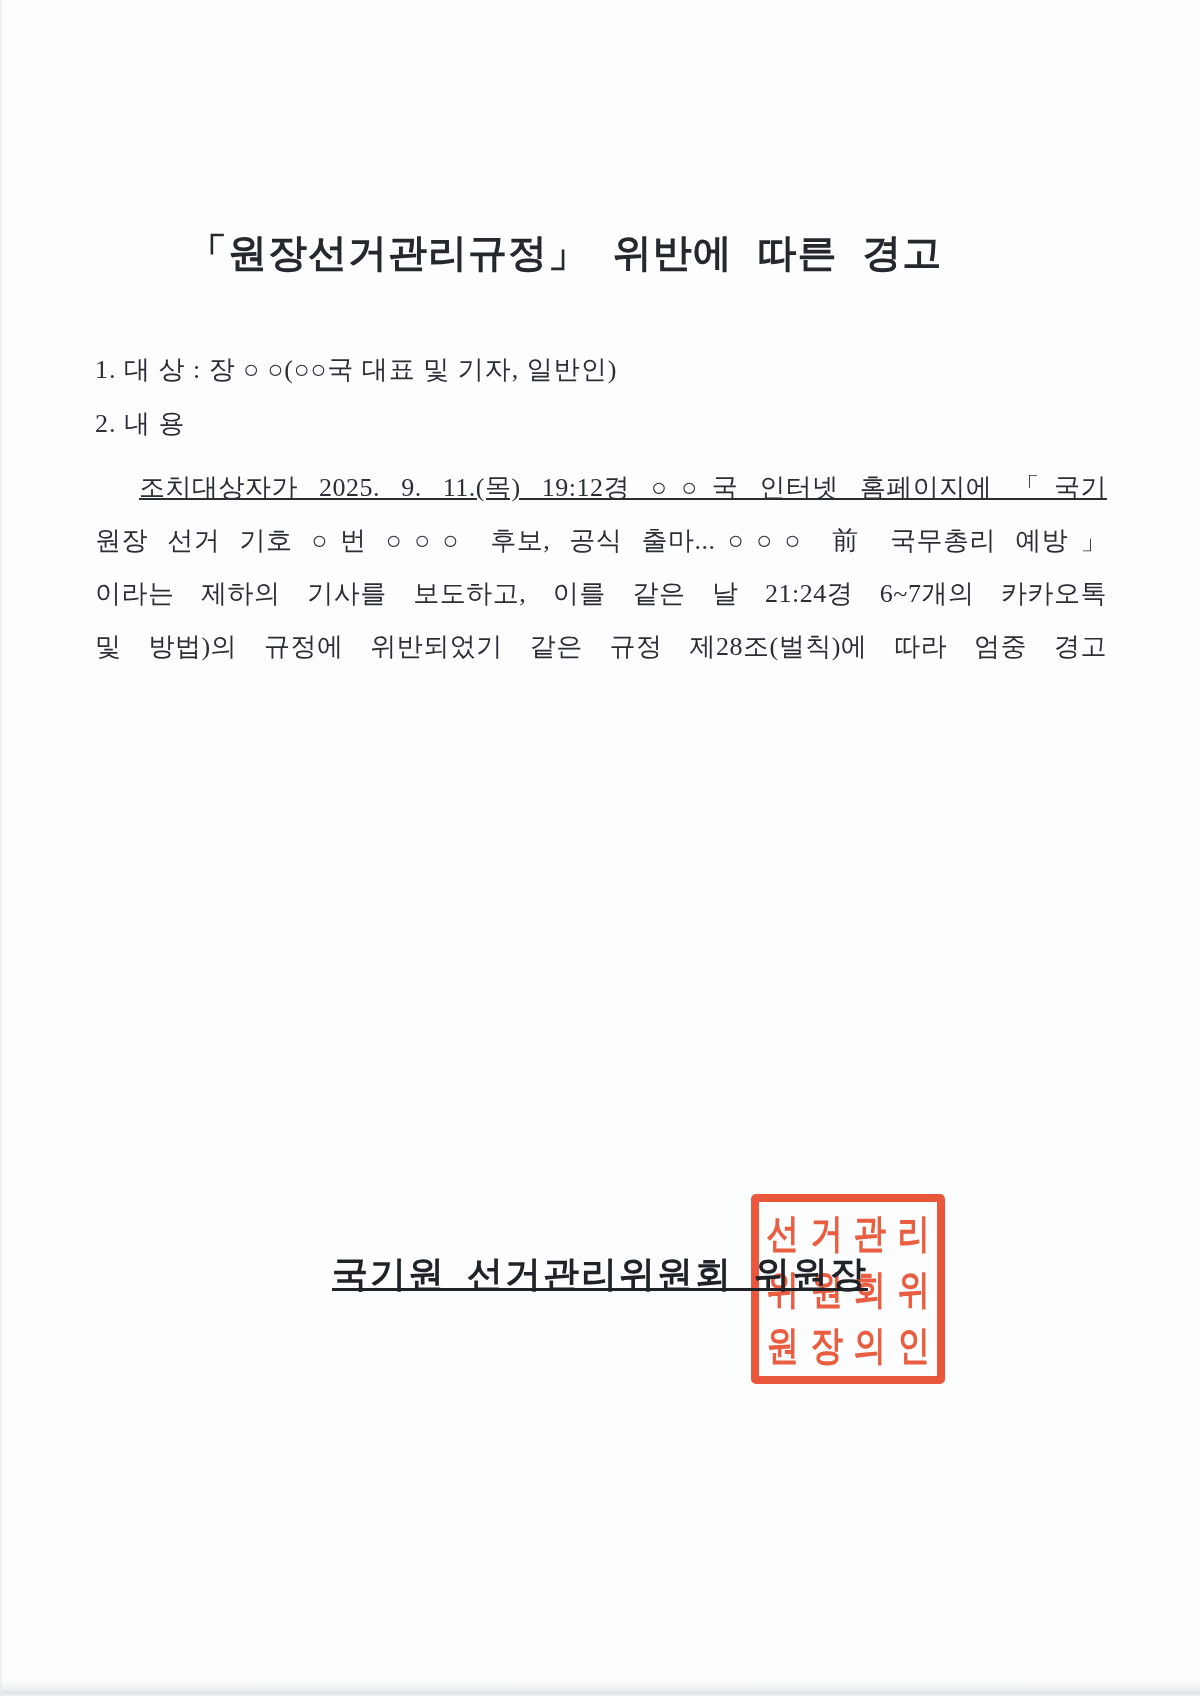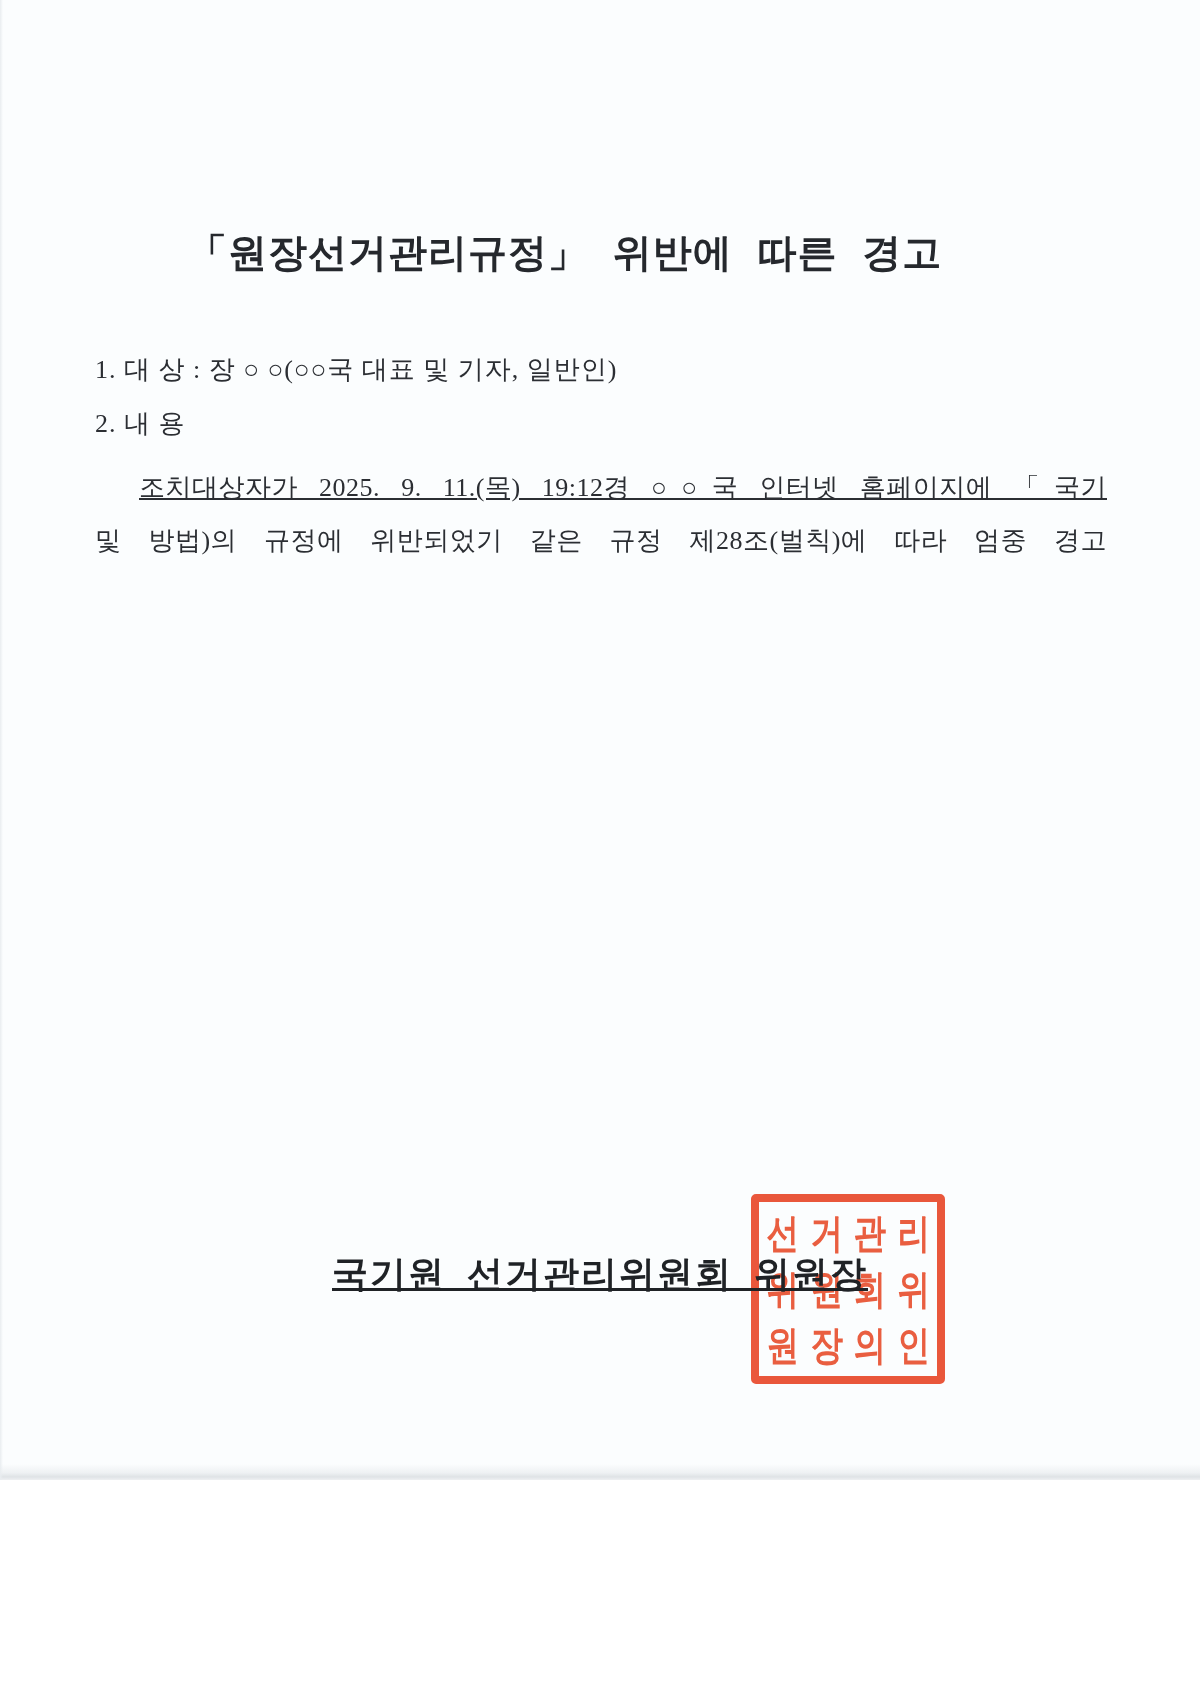--- a/index.html
+++ b/index.html
@@ -3,21 +3,21 @@
 <meta charset="utf-8">
 <style>
   html, body {
     margin: 0;
     padding: 0;
     background: #ffffff;
   }
   .page {
     position: relative;
     width: 1200px;
-    height: 1480px;
+    height: 1696px;
     background: #fbfdfe;
     overflow: hidden;
     font-family: "Liberation Serif", "DejaVu Serif", serif;
     color: #2b2e33;
   }
   
   .scan-edge-bottom {
     position: absolute;
     left: 0; right: 0; bottom: 0;
     height: 16px;
@@ -130,20 +130,22 @@
 <div class="page">
 
   <h1 class="doc-title">「원장선거관리규정」 위반에 따른 경고</h1>
 
   <div class="numbered-line line-target">1. 대 상 : 장 ○ ○(○○국 대표 및 기자, 일반인)</div>
 
   <div class="numbered-line line-content">2. 내 용</div>
 
   <div class="body-block">
     <div class="bline first">조치대상자가 2025. 9. 11.(목) 19:12경 ○○국 인터넷 홈페이지에 「국기</div>
+    <div class="bline">원장 선거 기호 ○번 ○○○ 후보, 공식 출마...○○○ 前 국무총리 예방」</div>
+    <div class="bline">이라는 제하의 기사를 보도하고, 이를 같은 날 21:24경 6~7개의 카카오톡</div>
     <div class="bline">및 방법)의 규정에 위반되었기 같은 규정 제28조(벌칙)에 따라 엄중 경고</div>
   </div>
 
 
   <div class="signature-line">국기원 선거관리위원회 위원장</div>
 
   <div class="seal">
     <span class="seal-cell">선</span>
     <span class="seal-cell">거</span>
     <span class="seal-cell">관</span>

